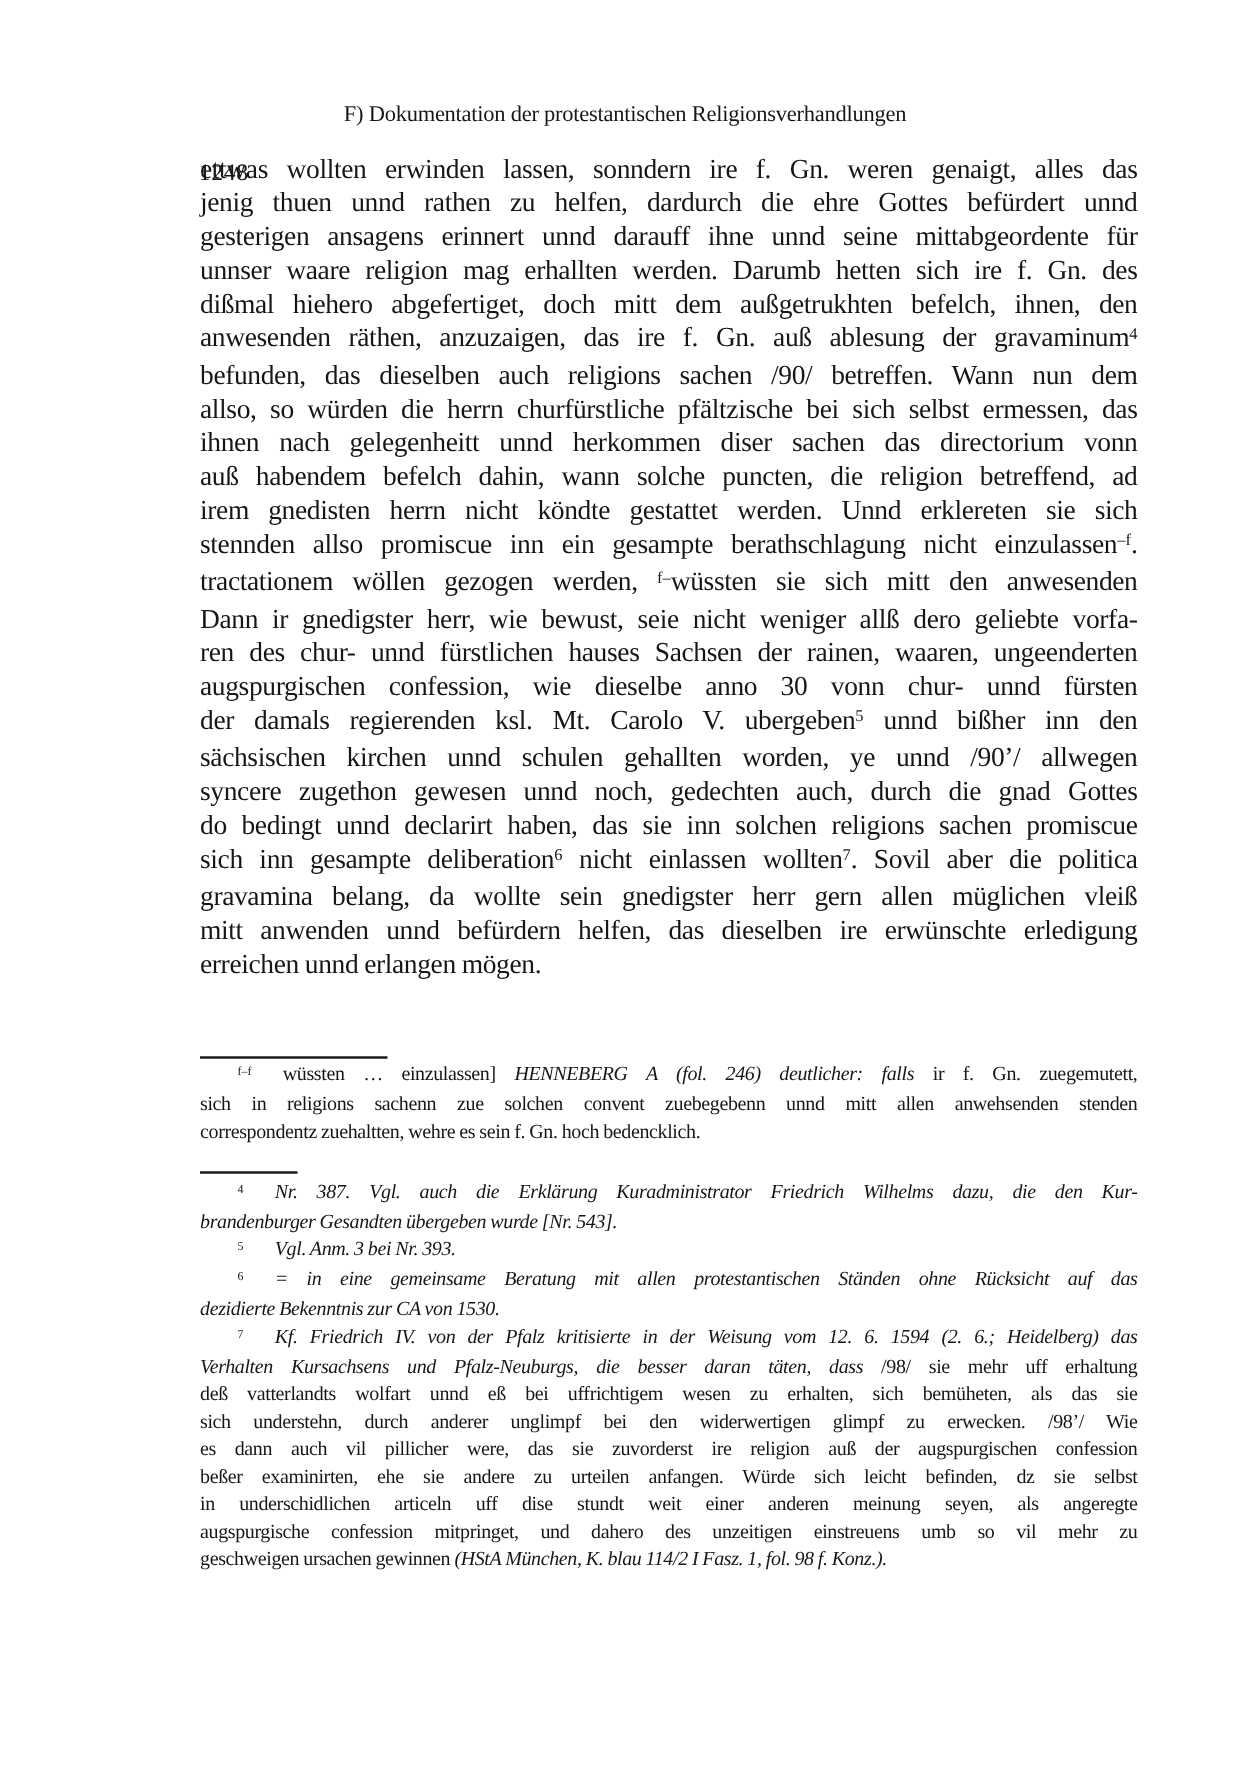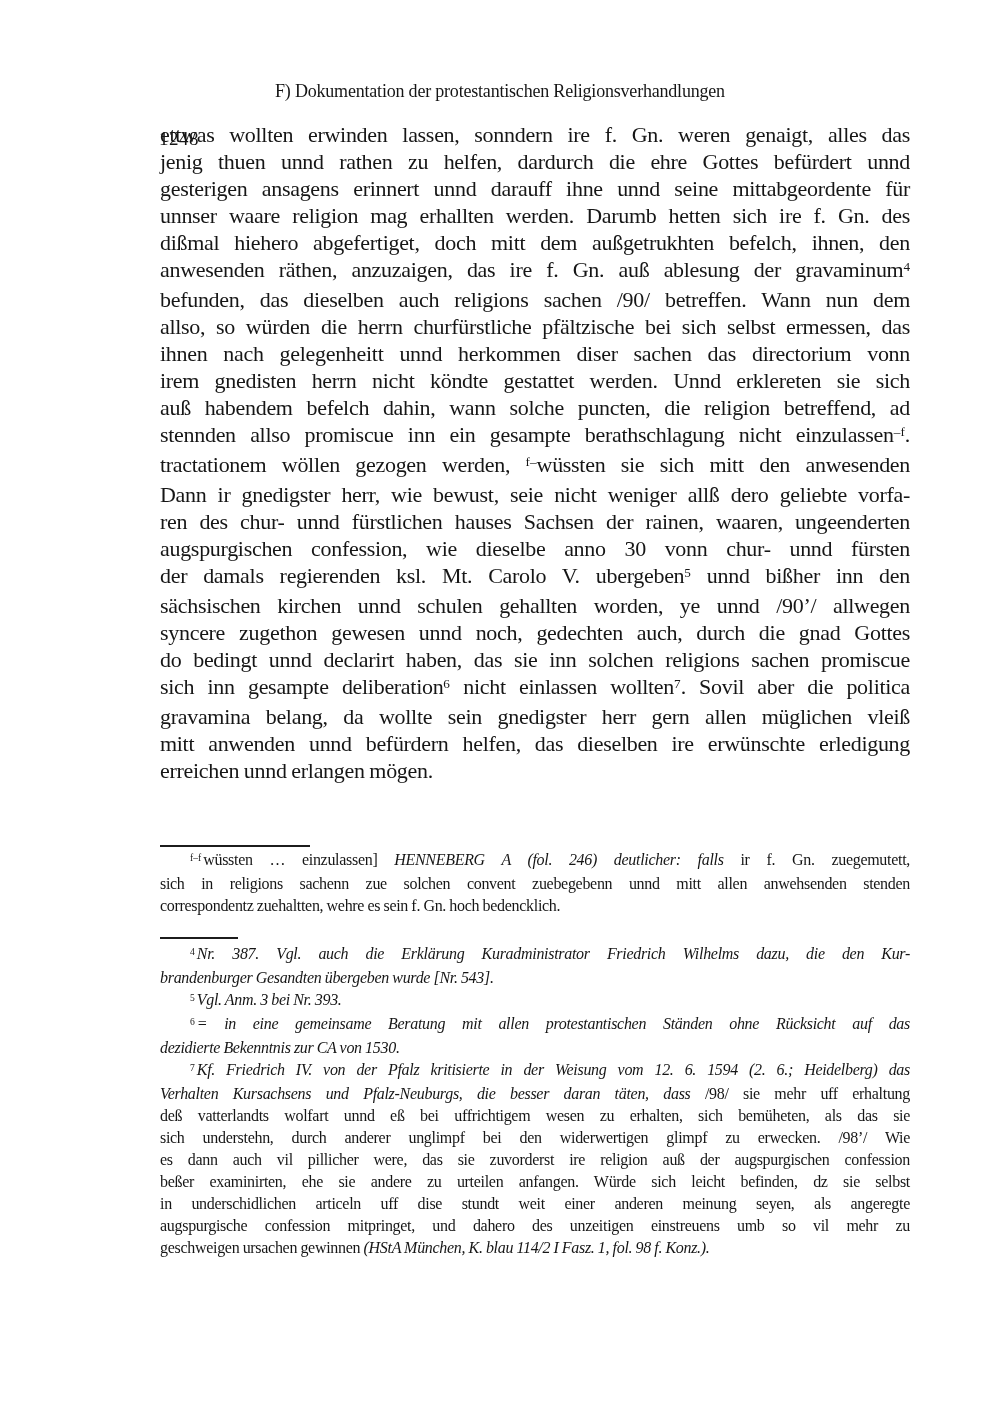--- a/index.html
+++ b/index.html
@@ -29,21 +29,21 @@
   }
   .apparatus { top: 849px; }
   .footnotes { top: 943px; }
 
   
   .line { text-align: justify; text-align-last: justify; min-height: 1em; }
   .line.last { text-align-last: left; }
   .line.ind { padding-left: 30px; }
 
   .sup { font-size: 60%; position: relative; top: -0.45em; letter-spacing: 0; }
-  .line .sup:first-child { margin-right: 2px; }
+  .line .sup:first-child { margin-right: 25px; }
   .it { font-style: italic; }
 
   
   .rule { position: absolute; left: 160px; height: 0; border-top: 2px solid #1c1c1c; }
   .rule-apparatus { top: 845px; width: 150px; }
   .rule-footnotes { top: 937px; width: 78px; }
 </style>
 </head>
 <body>
 
@@ -57,22 +57,22 @@
   <div class="body-text">
       <div class="line"><span>ettwas wollten erwinden lassen, sonndern ire f. Gn. weren genaigt, alles das</span></div>
       <div class="line"><span>jenig thuen unnd rathen zu helfen, dardurch die ehre Gottes befürdert unnd</span></div>
       <div class="line"><span>gesterigen ansagens erinnert unnd darauff ihne unnd seine mittabgeordente für</span></div>
       <div class="line"><span>unnser waare religion mag erhallten werden. Darumb hetten sich ire f. Gn. des</span></div>
       <div class="line"><span>dißmal hiehero abgefertiget, doch mitt dem außgetrukhten befelch, ihnen, den</span></div>
       <div class="line"><span>anwesenden räthen, anzuzaigen, das ire f. Gn. auß ablesung der gravaminum</span><span class="sup">4</span></div>
       <div class="line"><span>befunden, das dieselben auch religions sachen /90/ betreffen. Wann nun dem</span></div>
       <div class="line"><span>allso, so würden die herrn churfürstliche pfältzische bei sich selbst ermessen, das</span></div>
       <div class="line"><span>ihnen nach gelegenheitt unnd herkommen diser sachen das directorium vonn</span></div>
+      <div class="line"><span>auß habendem befelch dahin, wann solche puncten, die religion betreffend, ad</span></div>
       <div class="line"><span>irem gnedisten herrn nicht köndte gestattet werden. Unnd erklereten sie sich</span></div>
-      <div class="line"><span>auß habendem befelch dahin, wann solche puncten, die religion betreffend, ad</span></div>
       <div class="line"><span>stennden allso promiscue inn ein gesampte berathschlagung nicht einzulassen</span><span class="sup">–f</span><span>.</span></div>
       <div class="line"><span>tractationem wöllen gezogen werden, </span><span class="sup">f–</span><span>wüssten sie sich mitt den anwesenden</span></div>
       <div class="line"><span>Dann ir gnedigster herr, wie bewust, seie nicht weniger allß dero geliebte vorfa-</span></div>
       <div class="line"><span>ren des chur- unnd fürstlichen hauses Sachsen der rainen, waaren, ungeenderten</span></div>
       <div class="line"><span>augspurgischen confession, wie dieselbe anno 30 vonn chur- unnd fürsten</span></div>
       <div class="line"><span>der damals regierenden ksl. Mt. Carolo V. ubergeben</span><span class="sup">5</span><span> unnd bißher inn den</span></div>
       <div class="line"><span>sächsischen kirchen unnd schulen gehallten worden, ye unnd /90’/ allwegen</span></div>
       <div class="line"><span>syncere zugethon gewesen unnd noch, gedechten auch, durch die gnad Gottes</span></div>
       <div class="line"><span>do bedingt unnd declarirt haben, das sie inn solchen religions sachen promiscue</span></div>
       <div class="line"><span>sich inn gesampte deliberation</span><span class="sup">6</span><span> nicht einlassen wollten</span><span class="sup">7</span><span>. Sovil aber die politica</span></div>

